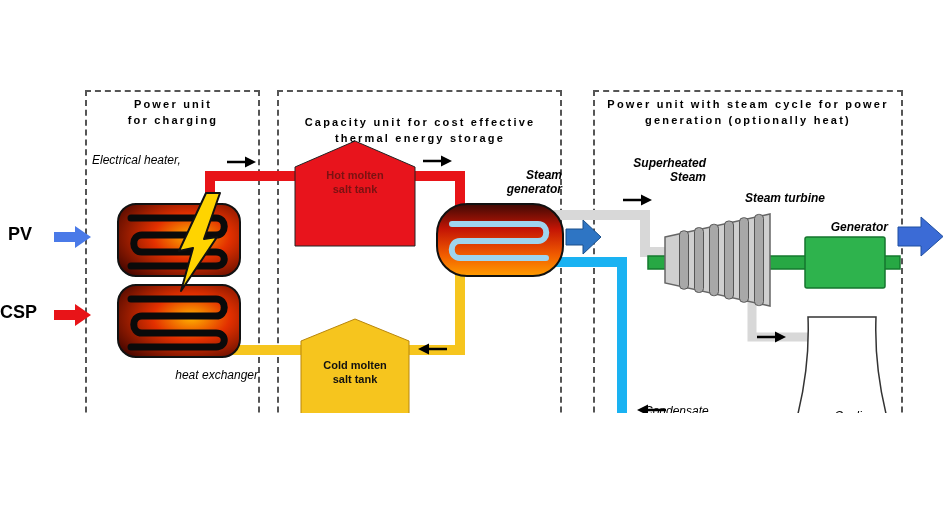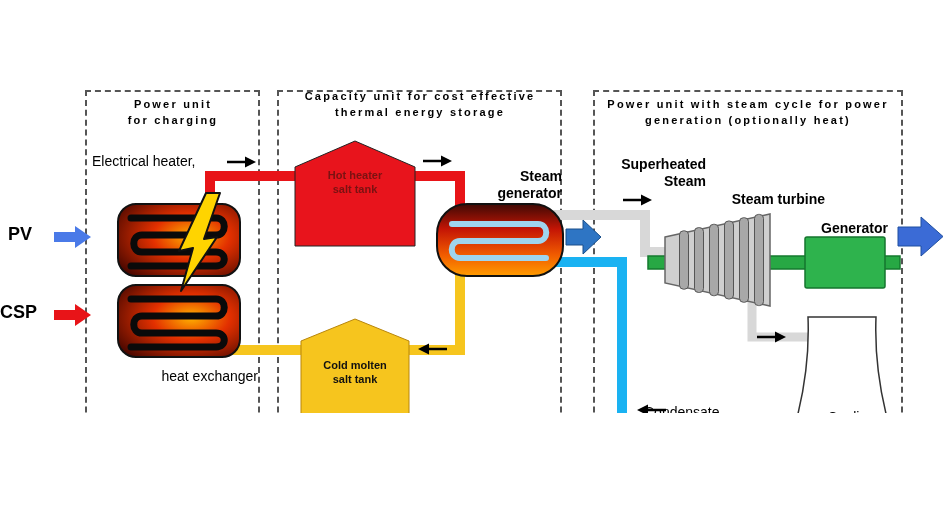--- a/index.html
+++ b/index.html
@@ -2,21 +2,21 @@
 <html><head>
 <meta charset="utf-8">
 <style>
   html,body{margin:0;padding:0;background:#fff;}
   #stage{
     position:relative;width:946px;height:413px;background:#fff;overflow:hidden;
     font-family:"Liberation Sans", sans-serif;color:#000;
   }
   .dashed-box{position:absolute;border:2px dashed #555;box-sizing:border-box;background:transparent;}
   .box-title{position:absolute;text-align:center;font-weight:bold;font-size:11px;letter-spacing:2.2px;line-height:1.45;}
-  .lbl{position:absolute;font-size:14px;line-height:1.2;}
+  .lbl{position:absolute;font-size:12px;line-height:1.2;font-style:italic;}
   .lbl.center{text-align:right;}
   .lbl.bold{font-weight:bold;}
   .big-lbl{position:absolute;font-size:18px;font-weight:bold;}
   .tank-lbl{position:absolute;text-align:center;font-size:11px;font-weight:bold;line-height:1.3;}
   #diagram-svg{position:absolute;left:0;top:0;}
   #photo-strip{
     position:absolute;left:75px;top:452px;width:871px;height:15px;opacity:.5;
     background:linear-gradient(90deg,#cfd8d4 0%,#9fb8c8 18%,#6f9bb0 34%,#88a890 52%,#5f7f6f 72%,#3f5548 88%,#2e3f35 100%);
     filter:blur(1px);
   }
@@ -115,37 +115,37 @@
         <line x1="757" y1="337" x2="775" y2="337"></line>
           <polygon points="775,331.5 786,337 775,342.5" stroke="none"></polygon>
       </g>
     </g>
   </svg>
 
   <div class="box-title" style="left:88px;top:97px;width:170px;">
     <span style="display:block;">Power unit</span>
     <span style="display:block;">for charging</span>
   </div>
-  <div class="box-title" style="left:280px;top:89px;width:280px;">
+  <div class="box-title" style="left:280px;top:115px;width:280px;">
     <span style="display:block;">Capacity unit for cost effective</span>
     <span style="display:block;">thermal energy storage</span>
   </div>
   <div class="box-title" style="left:595px;top:97px;width:306px;">
     <span style="display:block;">Power unit with steam cycle for power</span>
     <span style="display:block;">generation (optionally heat)</span>
   </div>
 
   <div class="big-lbl" style="left:8px;top:224px;">PV</div>
   <div class="big-lbl" style="left:0px;top:302px;">CSP</div>
 
   <div class="lbl" style="left:92px;top:153px;width:130px;">Electrical heater,</div>
   <div class="lbl center" style="left:118px;top:368px;width:140px;">heat exchanger</div>
 
   <div class="tank-lbl" style="left:305px;top:168px;width:100px;color:#7a1212;">
-    <span style="display:block;">Hot heater</span>
+    <span style="display:block;">Hot molten</span>
     <span style="display:block;">salt tank</span>
   </div>
   <div class="tank-lbl" style="left:305px;top:358px;width:100px;color:#111;">
     <span style="display:block;">Cold molten</span>
     <span style="display:block;">salt tank</span>
   </div>
 
   <div class="lbl center bold" style="left:462px;top:168px;width:100px;">
     <span style="display:block;">Steam</span>
     <span style="display:block;">generator</span>

